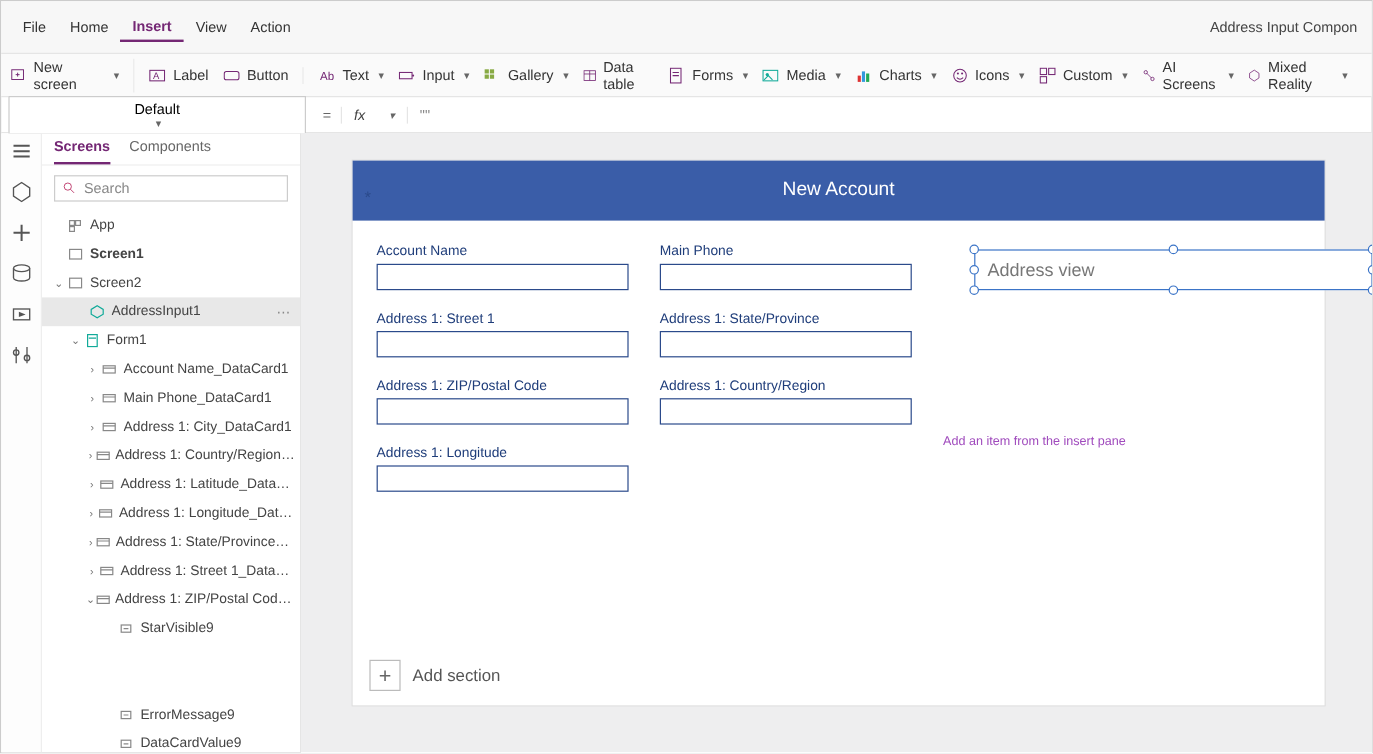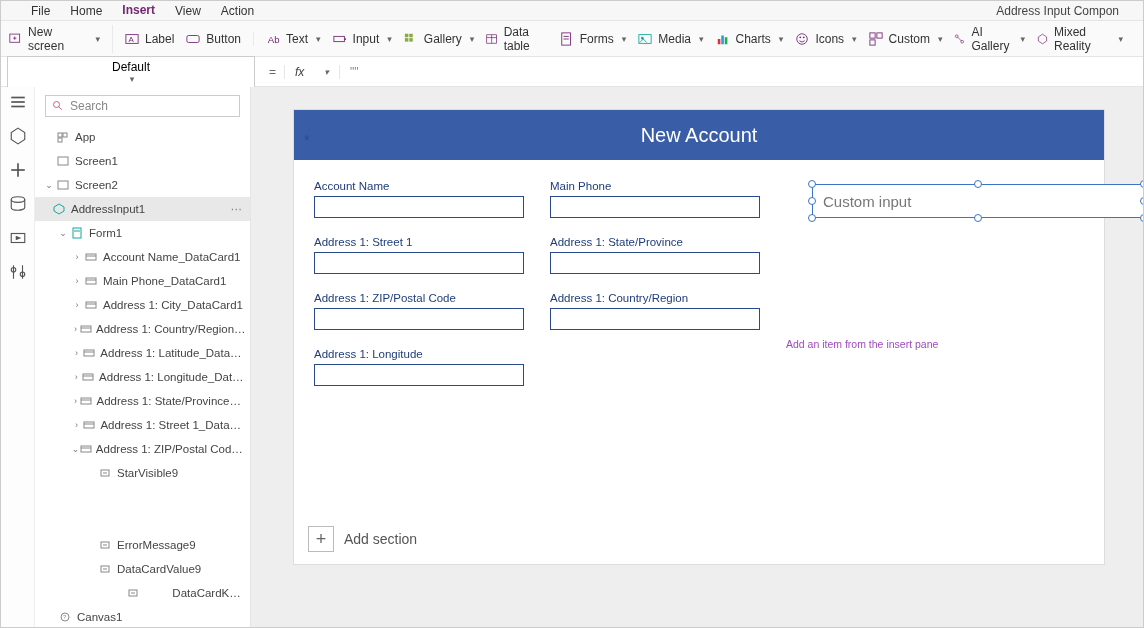--- a/index.html
+++ b/index.html
@@ -1,20 +1,20 @@
 <!DOCTYPE html>
 <html><head>
 <meta charset="utf-8">
 <style>
   * { box-sizing: border-box; font-family: "Segoe UI", Arial, sans-serif; }
   html, body { margin: 0; padding: 0; width: 1144px; height: 628px; overflow: hidden; background: #fff; }
   .app { display: flex; flex-direction: column; width: 100%; height: 100%; border: 1px solid #ccc; }
 
   
-  .menu-bar { display: flex; align-items: center; height: 20px; background: #f7f7f7; border-bottom: 1px solid #e5e5e5; padding: 0 20px; font-size: 12px; color: #333; }
+  .menu-bar { display: flex; align-items: center; height: 44px; background: #f7f7f7; border-bottom: 1px solid #e5e5e5; padding: 0 8px; font-size: 12px; color: #333; }
   .menu-bar .menu-item { padding: 4px 10px; cursor: pointer; }
   .menu-bar .menu-item.active { color: #742774; border-bottom: 2px solid #742774; font-weight: 600; }
   .menu-bar .spacer { flex: 1; }
   .menu-bar .app-title { font-size: 12px; color: #444; padding-right: 4px; }
 
   
   .ribbon { display: flex; align-items: center; height: 36px; background: #fafafa; border-bottom: 1px solid #e5e5e5; padding: 0 8px; gap: 12px; font-size: 12px; color: #333; }
   .ribbon .group { display: flex; align-items: center; gap: 12px; padding-right: 12px; border-right: 1px solid #eaeaea; }
   .ribbon .group:last-child { border-right: none; }
   .ribbon-btn { display: inline-flex; align-items: center; gap: 6px; cursor: pointer; }
@@ -48,21 +48,21 @@
   .tree-row { display: flex; align-items: center; height: 24px; padding-right: 4px; cursor: pointer; white-space: nowrap; overflow: hidden; }
   .tree-row.selected { background: #e8e8e8; }
   .tree-row .caret { width: 12px; text-align: center; color: #777; font-size: 9px; }
   .tree-row .iconslot { width: 16px; display: inline-flex; align-items: center; justify-content: center; }
   .tree-row .label { margin-left: 4px; overflow: hidden; text-overflow: ellipsis; }
   .dots { margin-left: auto; color: #888; padding: 0 4px; }
 
   
   .canvas-wrap { flex: 1; background: #eeeeef; position: relative; overflow: auto; }
   .canvas-inner { position: absolute; top: 22px; left: 42px; width: 812px; height: 456px; background: #fff; border: 1px solid #ddd; }
-  .form-header { height: 50px; background: #3a5da8; color: #fff; display: flex; align-items: center; justify-content: center; font-size: 20px; }
+  .form-header { height: 50px; background: #3a5da8; color: #fff; display: flex; align-items: center; justify-content: center; font-size: 16px; }
   .form-grid { display: grid; grid-template-columns: 210px 210px; column-gap: 26px; row-gap: 18px; padding: 20px 20px 0 20px; }
   .field-lbl { font-size: 11.5px; color: #1f3d7a; display: block; margin-bottom: 4px; }
   .field-box { height: 22px; border: 1px solid #2b4a8b; background: #fff; }
   .req-star { position: absolute; left: 10px; top: 22px; color: #2b4a8b; font-size: 14px; }
 
   
   .addr-comp { position: absolute; top: 74px; left: 518px; width: 332px; height: 34px; border: 1px solid #3b74c7; background: #fff; display: flex; align-items: center; padding: 0 10px; font-size: 15px; color: #777; }
   .sel-handle { position: absolute; width: 8px; height: 8px; background: #fff; border: 1px solid #3b74c7; border-radius: 50%; }
   .sh-tl { top: -5px; left: -5px; } .sh-tm { top: -5px; left: 50%; margin-left: -4px; } .sh-tr { top: -5px; right: -5px; }
   .sh-ml { top: 50%; left: -5px; margin-top: -4px; } .sh-mr { top: 50%; right: -5px; margin-top: -4px; }
@@ -198,21 +198,21 @@
           </svg>
         <span>Custom</span>
           <span class="chev">▾</span>
       </span>
       <span class="ribbon-btn">
         <svg viewBox="0 0 16 16">
             <circle cx="4" cy="4" r="2" fill="none" stroke="#742774"></circle>
             <circle cx="12" cy="12" r="2" fill="none" stroke="#742774"></circle>
             <line x1="5" y1="5" x2="11" y2="11" stroke="#742774"></line>
           </svg>
-        <span>AI Gallery</span>
+        <span>AI Screens</span>
           <span class="chev">▾</span>
       </span>
       <span class="ribbon-btn">
         <svg viewBox="0 0 16 16">
             <path d="M8 1 L14 5 L14 11 L8 15 L2 11 L2 5 Z" fill="none" stroke="#742774"></path>
           </svg>
         <span>Mixed Reality</span>
           <span class="chev">▾</span>
       </span>
     </div>
@@ -256,58 +256,62 @@
         </svg>
       <svg class="rail-icon" viewBox="0 0 16 16">
           <line x1="4" y1="2" x2="4" y2="14" stroke="#555"></line>
           <line x1="12" y1="2" x2="12" y2="14" stroke="#555"></line>
           <circle cx="4" cy="6" r="2" fill="none" stroke="#555"></circle>
           <circle cx="12" cy="10" r="2" fill="none" stroke="#555"></circle>
         </svg>
     </div>
 
     <div class="tree-panel">
+      <div class="tree-tabs">
+        <span class="tree-tab active">Screens</span>
+        <span class="tree-tab">Components</span>
+      </div>
       <div class="tree-search">
         <svg width="12" height="12" viewBox="0 0 16 16">
             <circle cx="6" cy="6" r="4" fill="none" stroke="#b36"></circle>
             <line x1="9" y1="9" x2="13" y2="13" stroke="#b36"></line>
           </svg>
         <span>Search</span>
       </div>
       <div class="tree-body" id="tree-body">
           <div class="tree-row" style="padding-left: 8px;">
             <span class="caret"></span>
             <span class="iconslot">
               <svg width="12" height="12" viewBox="0 0 12 12">
                 <rect x="1" y="2" width="4" height="4" fill="none" stroke="#888"></rect>
                 <rect x="6" y="2" width="4" height="4" fill="none" stroke="#888"></rect>
                 <rect x="1" y="7" width="4" height="4" fill="none" stroke="#888"></rect>
               </svg>
             </span>
             <span class="label">App</span>
           </div>
-          <div class="tree-row" style="padding-left: 8px;">
+          <div class="tree-row" style="padding-left: 8px; font-weight: bold;">
             <span class="caret"></span>
             <span class="iconslot">
               <svg width="12" height="12" viewBox="0 0 12 12">
                 <rect x="1" y="2" width="10" height="8" fill="none" stroke="#888"></rect>
               </svg>
             </span>
             <span class="label">Screen1</span>
           </div>
           <div class="tree-row" style="padding-left: 8px;">
             <span class="caret">⌄</span>
             <span class="iconslot">
               <svg width="12" height="12" viewBox="0 0 12 12">
                 <rect x="1" y="2" width="10" height="8" fill="none" stroke="#888"></rect>
               </svg>
             </span>
             <span class="label">Screen2</span>
           </div>
-          <div class="tree-row selected" style="padding-left: 4px;">
+          <div class="tree-row selected" style="padding-left: 26px;">
             <span class="caret"></span>
             <span class="iconslot">
               <svg width="12" height="12" viewBox="0 0 12 12">
                 <path d="M6 1 L11 4 L11 8 L6 11 L1 8 L1 4 Z" fill="none" stroke="#1a9"></path>
               </svg>
             </span>
             <span class="label">AddressInput1</span>
             <span class="dots">⋯</span>
           </div>
           <div class="tree-row" style="padding-left: 22px;">
@@ -491,21 +495,21 @@
               <span class="field-lbl">Address 1: Country/Region</span>
               <div class="field-box"></div>
             </div>
             <div>
               <span class="field-lbl">Address 1: Longitude</span>
               <div class="field-box"></div>
             </div>
           </div>
 
         <div class="addr-comp">
-          <span>Custom input</span>
+          <span>Address view</span>
           <span class="sel-handle sh-tl"></span>
           <span class="sel-handle sh-tm"></span>
           <span class="sel-handle sh-tr"></span>
           <span class="sel-handle sh-ml"></span>
           <span class="sel-handle sh-mr"></span>
           <span class="sel-handle sh-bl"></span>
           <span class="sel-handle sh-bm"></span>
           <span class="sel-handle sh-br"></span>
         </div>
 

